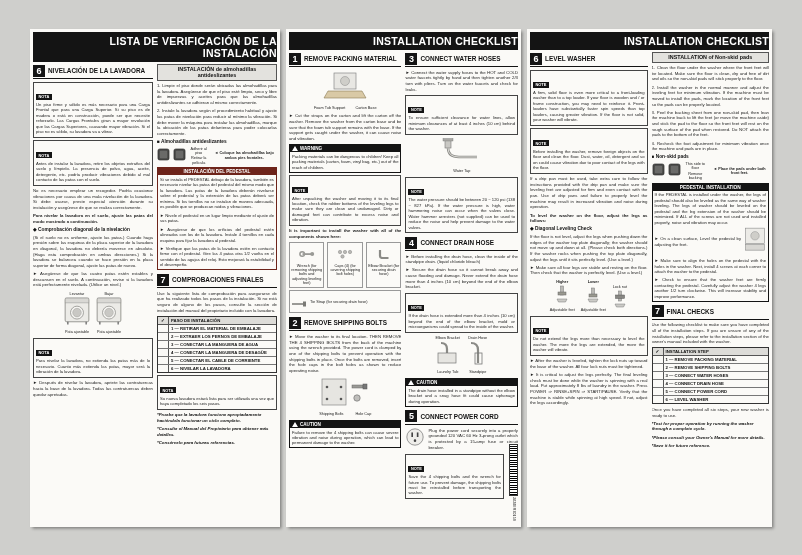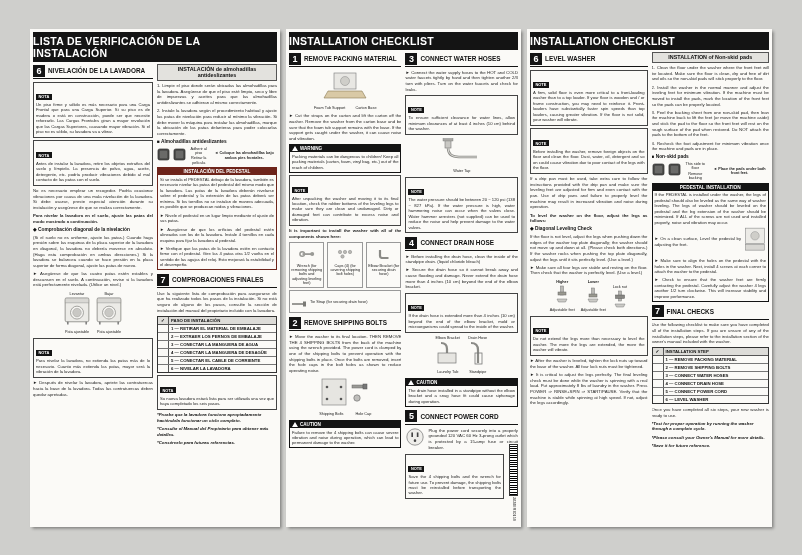--- a/index.html
+++ b/index.html
@@ -1,21 +1,21 @@
 <!DOCTYPE html>
 <html><head>
 <meta charset="utf-8">
 <style>
   * { margin:0; padding:0; box-sizing:border-box; }
   html,body { width:802px; height:555px; }
   body { background:#cfcfcc; font-family:"Liberation Sans", sans-serif; position:relative; overflow:hidden; }
   .page { position:absolute; left:0; top:0; width:802px; height:555px; display:flex; gap:6px; padding:29px 30px 28px 30px; }
   .sheet { background:#fbfaf7; box-shadow:1.5px 1.5px 3px rgba(0,0,0,.4); display:flex; flex-direction:column; position:relative; overflow:hidden; }
   .sheet.left { width:251px; } .sheet.mid { width:236px; } .sheet.right { width:246px; }
-  .phead { background:#141414; color:#fff; text-align:left; font-weight:bold; font-size:10.5px; padding:2.5px 0 3px; letter-spacing:.3px; margin:3px 3px 0 3px; }
+  .phead { background:#141414; color:#fff; text-align:right; font-weight:bold; font-size:10.5px; padding:2.5px 0 3px; letter-spacing:.3px; margin:3px 3px 0 3px; }
   .pbody { flex:1; display:flex; padding:2px 3px 3px; gap:4px; overflow:hidden; }
   .col { width:50%; display:flex; flex-direction:column; gap:2.5px; overflow:hidden; }
   .sechead { display:flex; align-items:center; gap:3px; border-bottom:1.6px solid #141414; padding:1px 0 1.5px; }
   .badge { background:#141414; color:#fff; font-weight:bold; font-size:9px; min-width:12px; height:12px; display:flex; align-items:center; justify-content:center; }
   .sectitle { font-weight:bold; font-size:6.4px; color:#111; }
   .p { font-size:4.3px; line-height:1.32; color:#222; text-align:justify; }
   .b { font-weight:bold; }
   .subhd { font-weight:bold; font-size:4.8px; color:#111; }
   .grayhd { background:#e3e2de; border:0.6px solid #555; font-weight:bold; font-size:5.4px; text-align:center; padding:1.5px 1px; color:#111; }
   .note { border:0.7px solid #444; padding:1.5px 2px 2px; }

